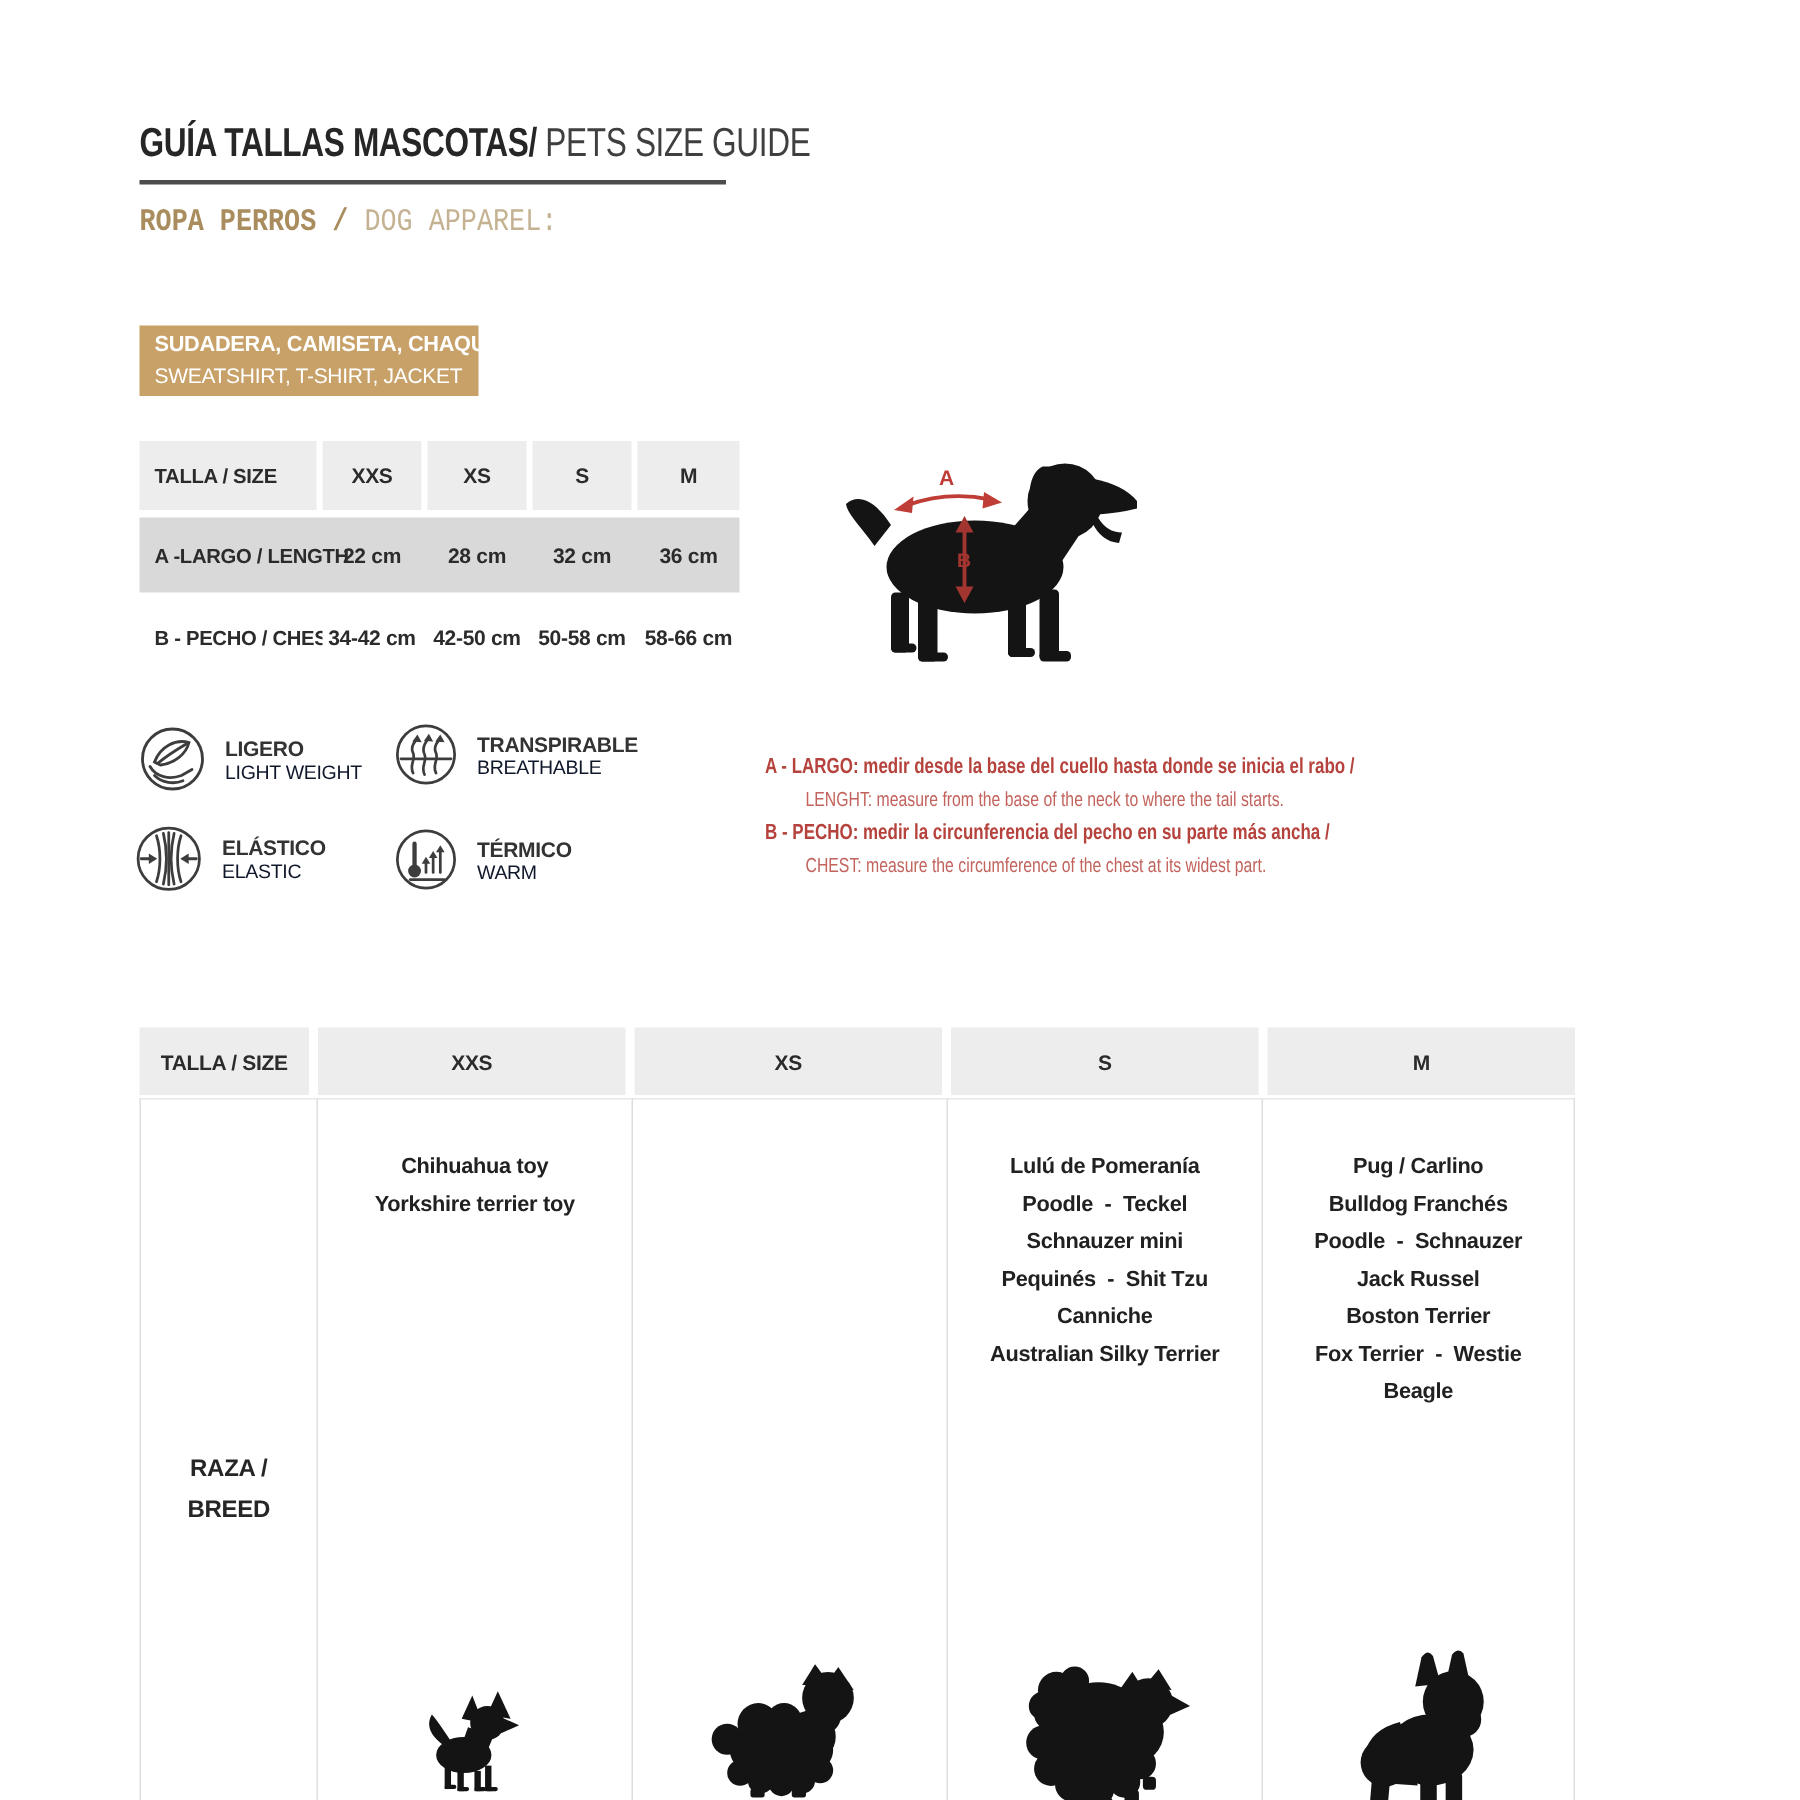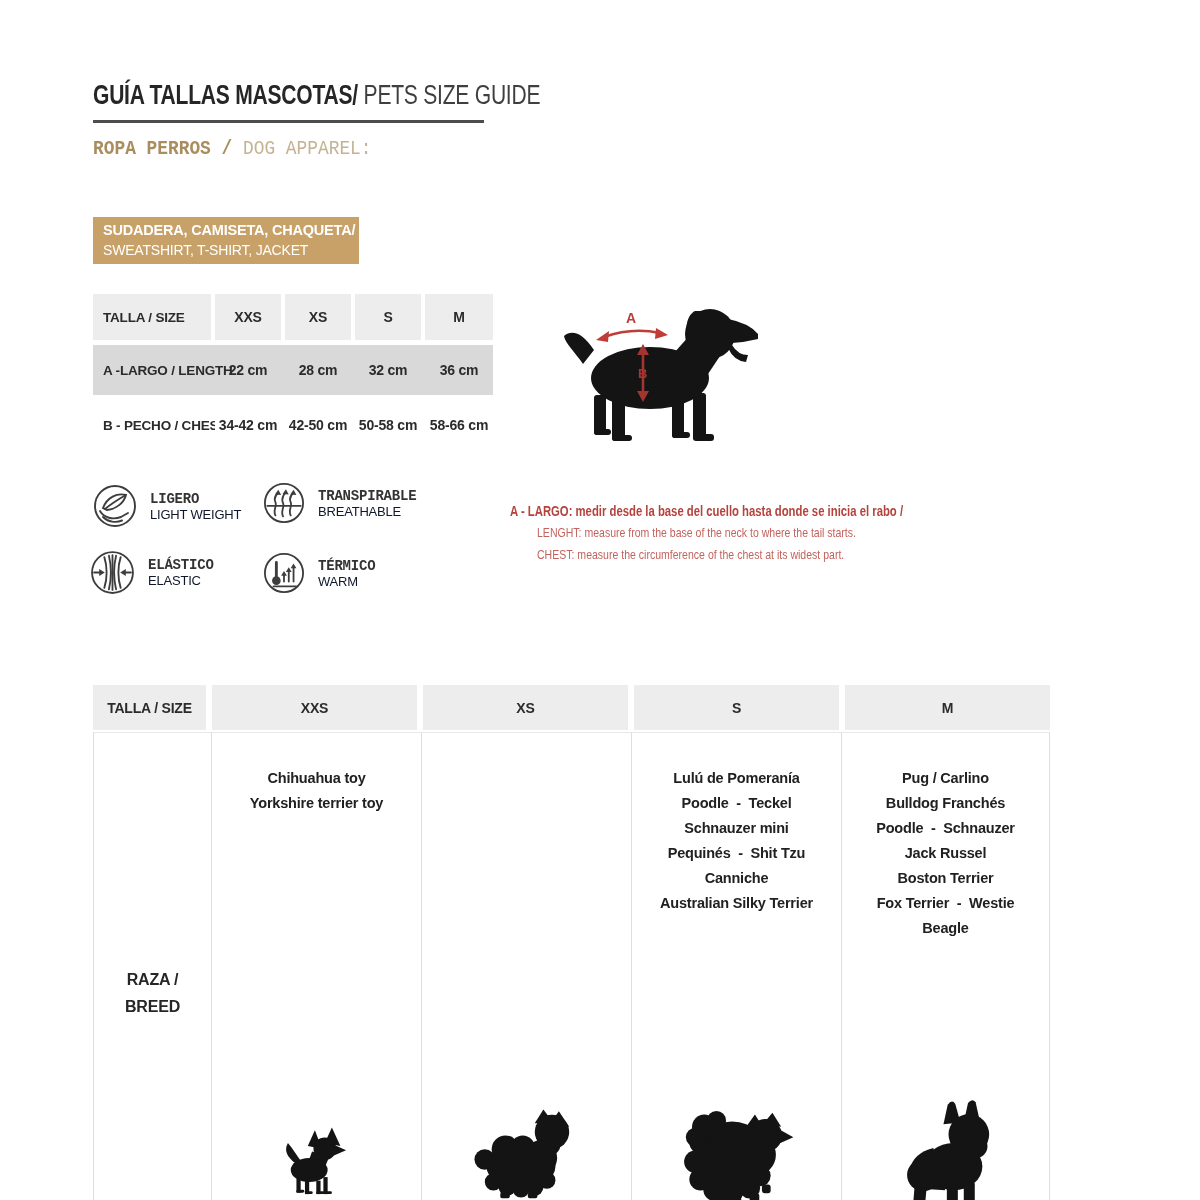--- a/index.html
+++ b/index.html
@@ -14,42 +14,42 @@
 
   
   .title-block{left:93px;top:80px;width:391px;border-bottom:3px solid #4d4d4d;padding-bottom:9px;}
   .title-es{font-size:27px;font-weight:700;color:#262626;letter-spacing:-0.3px;}
   .title-en{font-size:27px;font-weight:400;color:#3f3f3f;letter-spacing:-0.3px;}
   .subtitle-block{left:93px;top:137px;font-family:Liberation Mono, monospace;}
   .subtitle-es{font-size:21px;font-weight:700;color:#a98d5e;}
   .subtitle-en{font-size:21px;font-weight:400;color:#c4b292;}
 
   
-  .catbox{left:93px;top:217px;width:266px;height:47px;background:#c7a167;color:#ffffff;
+  .catbox{left:93px;top:217px;width:226px;height:47px;background:#c7a167;color:#ffffff;
           padding:4px 10px 0 10px;box-sizing:border-box;line-height:1.35;}
   .catbox .l1{font-size:14.5px;font-weight:700;letter-spacing:-0.2px;white-space:nowrap;}
   .catbox .l2{font-size:14px;font-weight:400;letter-spacing:-0.2px;white-space:nowrap;}
 
   
   .stable{left:93px;top:294px;width:400px;}
   .srow{display:grid;grid-template-columns:118px 66px 66px 66px 68px;column-gap:4px;margin-bottom:5px;}
   .srow.head .scell{background:#ededed;height:46px;}
   .srow.banda{background:#d9d9d9;}
   .srow.banda .scell{height:50px;}
   .srow.rowb .scell{background:#ffffff;height:50px;}
   .scell{display:flex;align-items:center;justify-content:center;
          font-size:14px;font-weight:700;color:#2b2b2b;letter-spacing:-0.2px;white-space:nowrap;}
   .scell.lbl{justify-content:flex-start;padding-left:10px;font-size:13.5px;}
 
   
   .measure-svg{left:550px;top:298px;}
 
   
   .feature{display:flex;align-items:center;gap:13px;}
-  .feature .txt .es{font-size:14px;font-weight:700;color:#333333;letter-spacing:-0.2px;font-family:Liberation Mono, monospace;}
+  .feature .txt .es{font-size:14px;font-weight:700;color:#333333;letter-spacing:-0.2px;}
   .feature .txt .en{font-size:13px;font-weight:400;color:#0f172a;letter-spacing:-0.2px;}
   .f1{left:93px;top:484px;}  .f2{left:263px;top:482px;}
   .f3{left:90px;top:550px;}  .f4{left:263px;top:552px;}
 
   
   .notes{left:510px;top:500px;width:470px;}
   .note-bold{font-size:14.5px;font-weight:700;color:#b5423c;line-height:22px;white-space:nowrap;}
   .note-normal{font-size:13.5px;font-weight:400;color:#c2635d;line-height:22px;margin-left:27px;white-space:nowrap;}
 
   
@@ -222,20 +222,21 @@
   </svg>
   <div class="txt">
     <div class="es">TÉRMICO</div>
     <div class="en">WARM</div>
   </div>
 </div>
 
 <div class="abs notes">
   <div class="note-bold"><span class="cond">A - LARGO: medir desde la base del cuello hasta donde se inicia el rabo /</span></div>
   <div class="note-normal"><span class="cond">LENGHT: measure from the base of the neck to where the tail starts.</span></div>
+  <div class="note-bold"><span class="cond">B - PECHO: medir la circunferencia del pecho en su parte más ancha /</span></div>
   <div class="note-normal"><span class="cond">CHEST: measure the circumference of the chest at its widest part.</span></div>
 </div>
 
 <div class="abs btable">
   <div class="bhead">
     <div class="bhcell">TALLA /  SIZE</div>
     <div class="bhcell">XXS</div>
     <div class="bhcell">XS</div>
     <div class="bhcell">S</div>
     <div class="bhcell">M</div>

